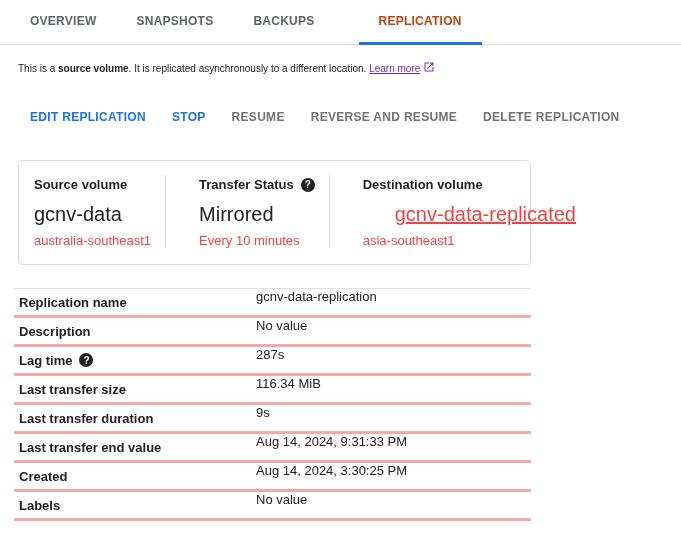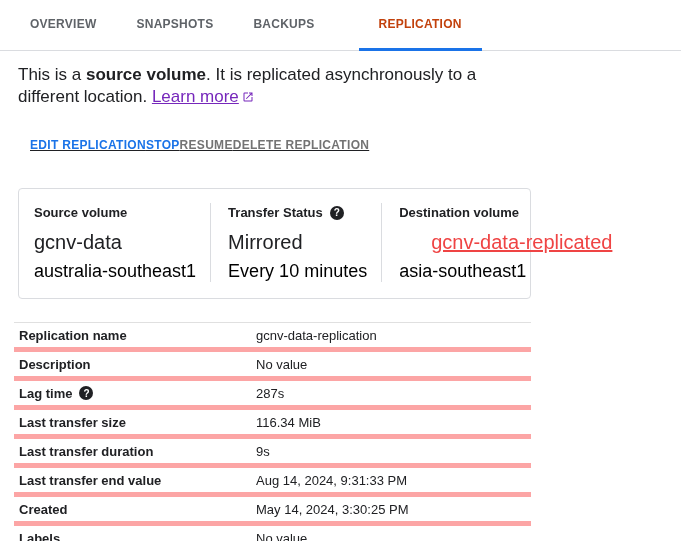--- a/index.html
+++ b/index.html
@@ -8,21 +8,21 @@
     background: #ffffff;
     overflow: hidden;
     font-family: "Liberation Sans", sans-serif;
     color: #202124;
   }
 
   
   .tabbar {
     display: flex;
     align-items: stretch;
-    height: 51px;
+    height: 45px;
     border-bottom: 1px solid #dadce0;
     padding-left: 10px;
   }
   .tab {
     display: flex;
     align-items: center;
     padding: 0 20px;
     font-size: 12px;
     font-weight: 700;
     letter-spacing: 0.25px;
@@ -35,39 +35,39 @@
   .tab.active {
     color: #c2410c;
     border-bottom-color: #1a73e8;
     margin-left: 24px;
   }
 
   
   .banner {
     margin: 13px 0 0 18px;
     max-width: 503px;
-    font-size: 17px;
+    font-size: 10px;
     line-height: 22px;
     color: #202124;
   }
   .banner b { font-weight: 700; }
   .learn-link {
     color: #7627bb;
     text-decoration: underline;
     cursor: pointer;
     white-space: nowrap;
   }
   .ext-icon { margin-left: 3px; vertical-align: -1px; color: #7627bb; }
 
   
   .actions {
     margin: 30px 0 0 30px;
     display: flex;
+    gap: 26px;
     align-items: flex-end;
-    text-decoration: underline;
   }
   .action {
     font-size: 12px;
     font-weight: 700;
     letter-spacing: 0.3px;
     white-space: nowrap;
     background: none;
     border: none;
     font-family: inherit;
     cursor: pointer;
@@ -80,21 +80,21 @@
     margin: 36px 0 0 18px;
     width: 513px;
     border: 1px solid #dadce0;
     border-radius: 4px;
     background: #fff;
     display: grid;
     grid-template-columns: 1fr 1fr 1fr;
     padding: 14px 0 16px 0;
   }
   .card-col { padding: 2px 14px 0 15px; }
-  .card-col + .card-col { border-left: 1px solid #dadce0; padding-left: 17px; }
+  .card-col + .card-col { border-left: 1px solid #dadce0; padding-left: 33px; }
   .card-label {
     font-size: 13px;
     font-weight: 700;
     color: #202124;
     margin-bottom: 11px;
     white-space: nowrap;
     display: flex;
     align-items: center;
   }
   .card-value {
@@ -102,21 +102,21 @@
     color: #202124;
     margin-bottom: 7px;
     white-space: nowrap;
   }
   .card-value a, .dest-link {
     color: #ef4444;
     text-decoration: underline;
     cursor: pointer;
     margin-left: 32px;
   }
-  .card-sub { font-size: 18px; color: #000000; white-space: nowrap; }
+  .card-sub { font-size: 13px; color: #ef4444; white-space: nowrap; }
 
   
   .help-icon {
     display: inline-flex;
     align-items: center;
     justify-content: center;
     width: 14px; height: 14px;
     border-radius: 50%;
     background: #202124;
     color: #ffffff;
@@ -128,23 +128,22 @@
   }
 
   
   .details {
     margin: 23px 0 0 14px;
     width: 517px;
     border-top: 1px solid #e0e0e0;
   }
   .detail-row {
     display: flex;
-    align-items: center;
     height: 29px;
-    border-bottom: 5px solid #fca5a5;
+    border-bottom: 3px solid #fca5a5;
     padding-left: 5px;
   }
   .detail-label {
     width: 217px;
     flex: 0 0 217px;
     font-size: 13px;
     font-weight: 700;
     color: #202124;
     display: flex;
     align-items: center;
@@ -163,20 +162,21 @@
 </nav>
 
 <p class="banner"><span>This is a </span><b>source volume</b><span>. It is replicated asynchronously to a different location. </span><span class="learn-link"><span>Learn more</span><svg class="ext-icon" width="12" height="12" viewBox="0 0 24 24">
         <path fill="currentColor" d="M19 19H5V5h7V3H5a2 2 0 0 0-2 2v14a2 2 0 0 0 2 2h14c1.1 0 2-.9 2-2v-7h-2v7zM14 3v2h3.59l-9.83 9.83 1.41 1.41L19 6.41V10h2V3h-7z"></path>
       </svg></span></p>
 
 <div class="actions">
   <button class="action enabled">EDIT REPLICATION</button>
   <button class="action enabled">STOP</button>
   <button class="action disabled">RESUME</button>
+  <button class="action disabled">REVERSE AND RESUME</button>
   <button class="action disabled">DELETE REPLICATION</button>
 </div>
 
 <section class="card">
   <div class="card-col">
     <div class="card-label">Source volume</div>
     <div class="card-value">gcnv-data</div>
     <div class="card-sub">australia-southeast1</div>
   </div>
   <div class="card-col">
@@ -217,19 +217,19 @@
   <div class="detail-row">
     <div class="detail-label">Last transfer duration</div>
     <div class="detail-value">9s</div>
   </div>
   <div class="detail-row">
     <div class="detail-label">Last transfer end value</div>
     <div class="detail-value">Aug 14, 2024, 9:31:33 PM</div>
   </div>
   <div class="detail-row">
     <div class="detail-label">Created</div>
-    <div class="detail-value">May 14, 2024, 3:30:25 PM</div>
+    <div class="detail-value">Aug 14, 2024, 3:30:25 PM</div>
   </div>
   <div class="detail-row">
     <div class="detail-label">Labels</div>
     <div class="detail-value">No value</div>
   </div>
 </section>
 
 </body></html>

